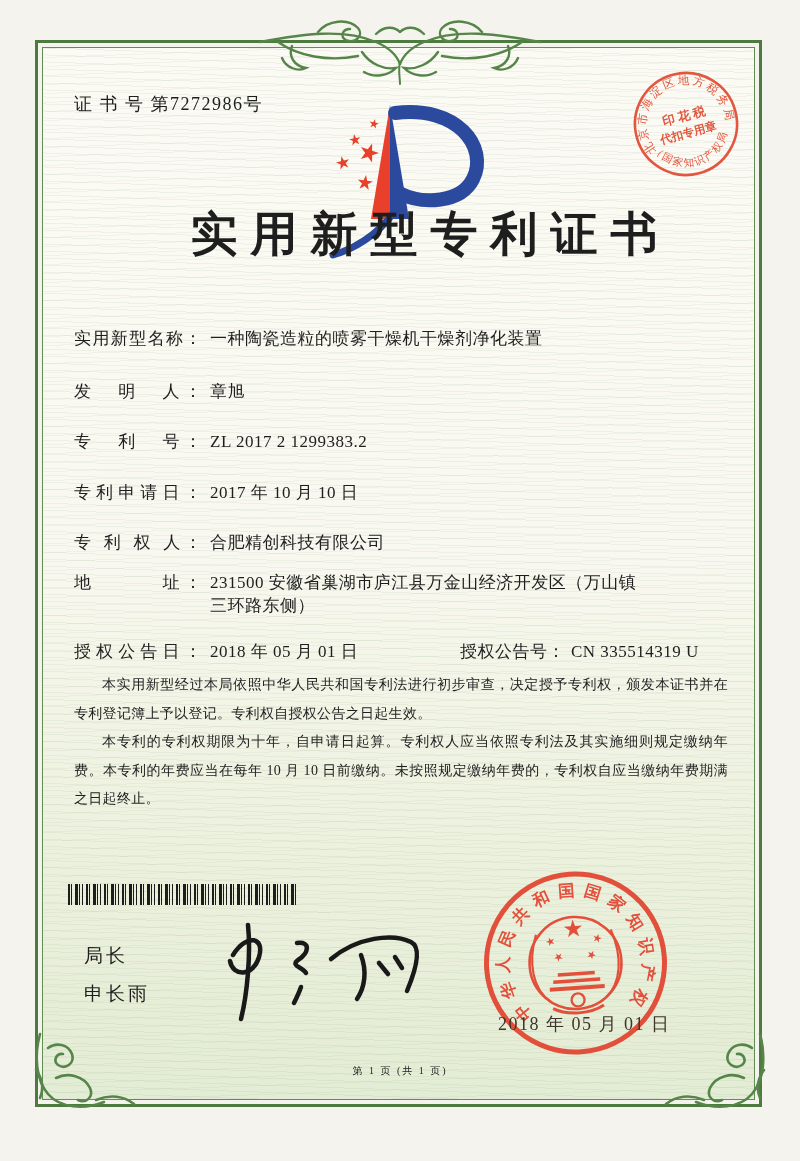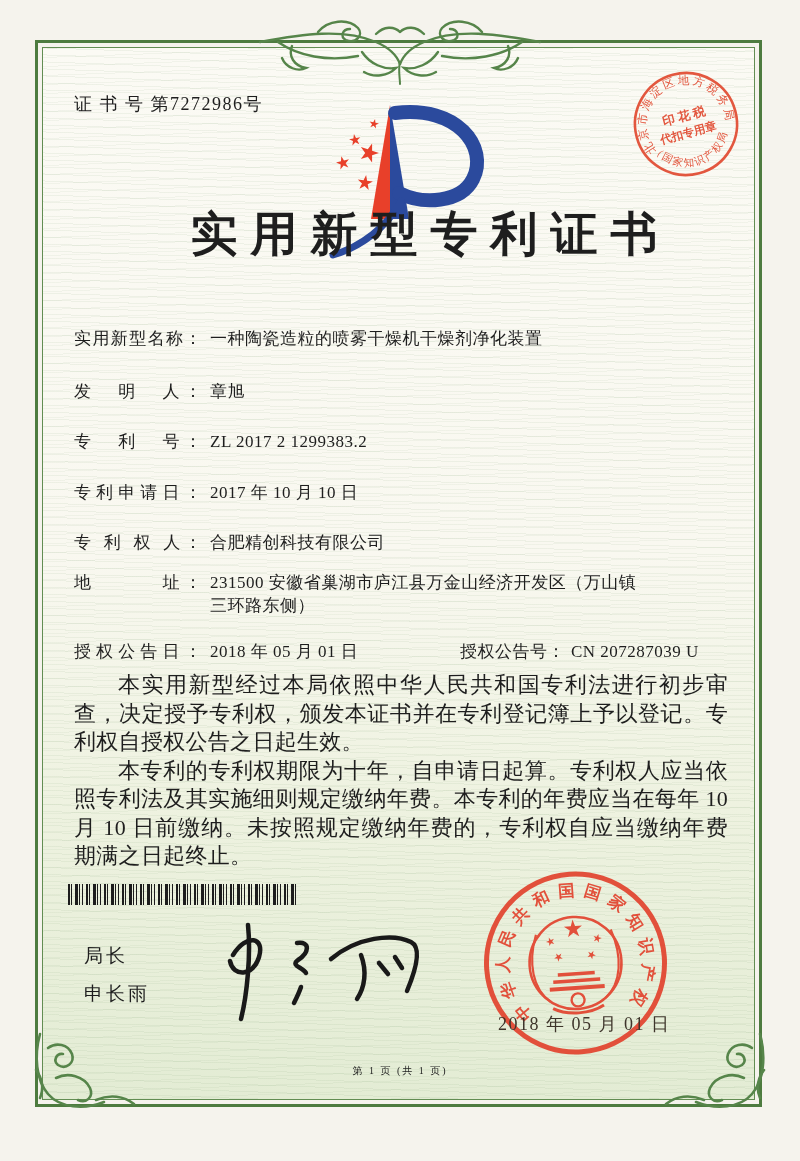--- a/index.html
+++ b/index.html
@@ -24,21 +24,21 @@
   .orn{position:absolute;z-index:3;pointer-events:none;}
   
   .abs{position:absolute;z-index:5;}
   .cert-no{left:74px;top:92px;font-size:18px;letter-spacing:1.5px;}
   .title{left:0;top:203px;width:100%;text-align:center;font-size:47px;font-weight:bold;letter-spacing:13px;text-indent:13px;padding-left:24px;}
   .field{left:74px;width:660px;font-size:17px;letter-spacing:0.5px;line-height:1.35;}
   .flabel{display:inline-block;width:128px;text-align:justify;text-align-last:justify;vertical-align:top;white-space:pre-wrap;}
   .fvalue{display:inline-block;margin-left:8px;vertical-align:top;}
   .addr-val{width:470px;}
   .grant-no{position:absolute;left:386px;top:0;}
-  .paras{left:74px;top:671px;width:654px;font-size:22px;z-index:5;}
+  .paras{left:74px;top:671px;width:654px;font-size:14px;z-index:5;}
   .paras p{margin:0;text-indent:2em;text-align:justify;line-height:28.5px;letter-spacing:0.3px;}
   .barcode{left:68px;top:884px;width:229px;height:21px;z-index:5;
     background:repeating-linear-gradient(90deg,
       #1d1d1d 0 2px,transparent 2px 3px,#1d1d1d 3px 4px,transparent 4px 7px,
       #1d1d1d 7px 10px,transparent 10px 11px,#1d1d1d 11px 12px,transparent 12px 14px,
       #1d1d1d 14px 15px,transparent 15px 18px);}
   .sig-title{left:84px;top:943px;font-size:19px;letter-spacing:3px;z-index:5;}
   .sig-name{left:84px;top:981px;font-size:19px;letter-spacing:3px;z-index:5;}
   .seal-date{left:498px;top:1012px;font-size:18px;letter-spacing:1.5px;color:#3e352b;z-index:7;}
   .footer{left:0;top:1064px;width:100%;text-align:center;font-size:10px;letter-spacing:2px;z-index:5;}
@@ -142,21 +142,21 @@
     <span class="flabel">专利申请日：</span><span class="fvalue">2017 年 10 月 10 日</span>
   </div>
   <div class="abs field" style="top:532px;">
     <span class="flabel">专 利 权 人：</span><span class="fvalue">合肥精创科技有限公司</span>
   </div>
   <div class="abs field" style="top:572px;">
     <span class="flabel">地　　　址：</span><span class="fvalue addr-val"><span>231500 安徽省巢湖市庐江县万金山经济开发区（万山镇</span><br><span>三环路东侧）</span></span>
   </div>
   <div class="abs field" style="top:641px;">
     <span class="flabel">授权公告日：</span><span class="fvalue">2018 年 05 月 01 日</span>
-    <span class="grant-no"><span>授权公告号：</span><span style="margin-left:6px;">CN 207287039 U</span></span>
+    <span class="grant-no"><span>授权公告号：</span><span style="margin-left:6px;">CN 335514319 U</span></span>
   </div>
 
   <div class="abs paras">
     <p>本实用新型经过本局依照中华人民共和国专利法进行初步审查，决定授予专利权，颁发本证书并在专利登记簿上予以登记。专利权自授权公告之日起生效。</p>
     <p>本专利的专利权期限为十年，自申请日起算。专利权人应当依照专利法及其实施细则规定缴纳年费。本专利的年费应当在每年 10 月 10 日前缴纳。未按照规定缴纳年费的，专利权自应当缴纳年费期满之日起终止。</p>
   </div>
 
   <div class="abs barcode"></div>
 
   <div class="abs sig-title">局长</div>

